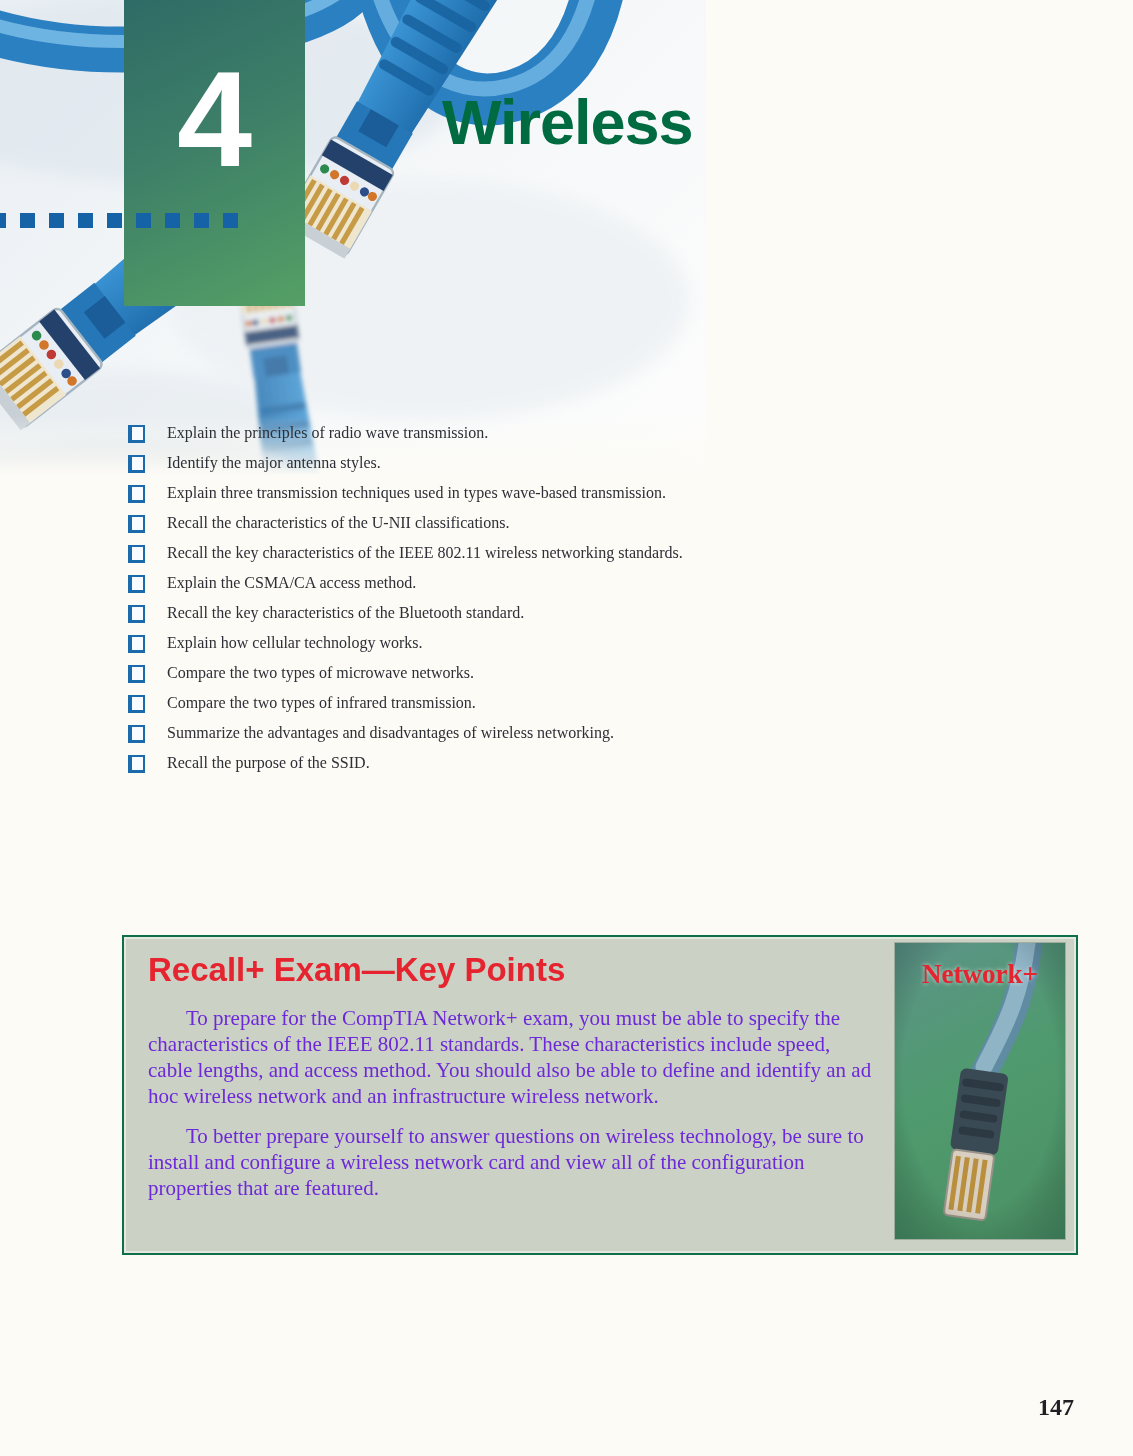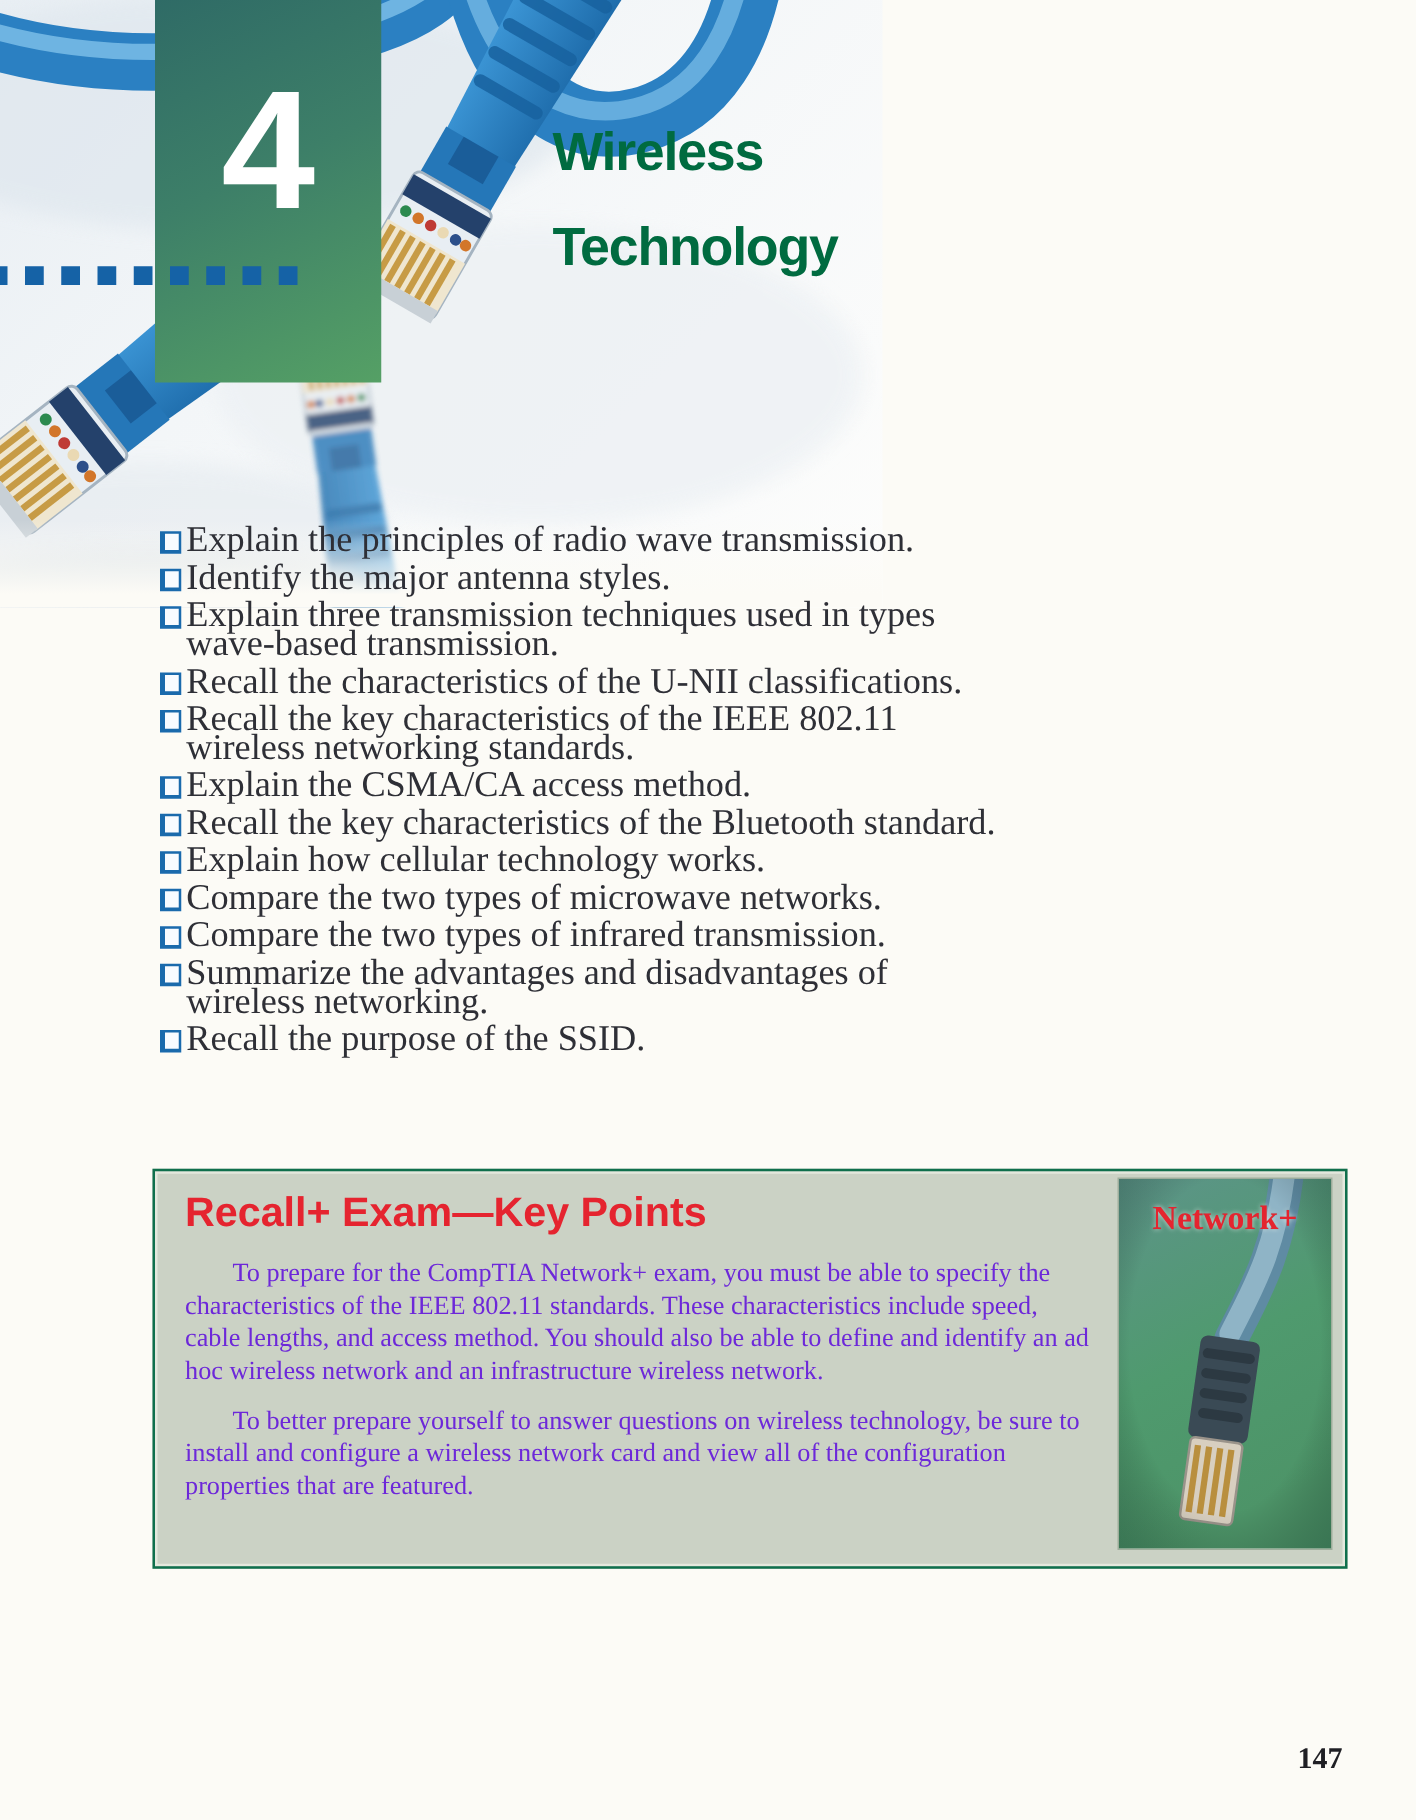--- a/index.html
+++ b/index.html
@@ -34,34 +34,34 @@
   
   .dots{
     position:absolute; left:-9px; top:213px; width:260px; height:16px;
     display:flex; gap:14px; z-index:3;
   }
   .dots span{ width:15px; height:15px; background:var(--dot-blue,#1562a6); flex:0 0 auto;}
   
   .title{
     position:absolute; left:442px; top:84px; z-index:2;
     font-family:"Liberation Sans", sans-serif; font-weight:bold;
-    font-size:43px; line-height:76px; color:var(--title-green,#006b40);
+    font-size:63px; line-height:76px; color:var(--title-green,#006b40);
     letter-spacing:-1px; white-space:nowrap;
   }
   
   .objectives{ position:absolute; left:126px; top:421px; width:720px; z-index:2;}
   .obj-intro{ font-size:22px; line-height:26px; margin:0 0 6px 0; color:#2e2f36;}
   .obj-list{ list-style:none; margin:0; padding:0;}
   .obj-list li{ display:flex; align-items:flex-start; margin:0 0 7px 0;}
   .bullet-box{
     flex:0 0 auto; width:11px; height:13px; margin:4px 0 0 2px;
     border:2px solid #1a6aac; border-left-width:4px; border-bottom-width:3px;
     background:#f8fbff;
   }
-  .obj-text{ margin-left:4px; width:650px; font-size:29px; line-height:23px; color:#2e2f36;}
+  .obj-text{ margin-left:22px; width:650px; font-size:16px; line-height:23px; color:#2e2f36;}
   
   .key-box{
     position:absolute; left:122px; top:935px; width:956px; height:320px;
     background:var(--box-bg,#cbd2c5);
     border:2px solid var(--box-border,#0f6f4c);
     box-shadow:inset 0 0 0 2px #e4e8dd;
     box-sizing:border-box; z-index:2;
   }
   .key-heading{
     position:absolute; left:24px; top:14px; margin:0;
@@ -175,21 +175,20 @@
       <span></span>
       <span></span>
       <span></span>
       <span></span>
       <span></span>
       <span></span>
   </div>
 
   <div class="title">
     <div>Wireless</div>
-    <div>Technology</div>
   </div>
 
   <div class="objectives">
     <ul class="obj-list">
   <li>
     <span class="bullet-box"></span>
     <span class="obj-text">Explain the principles of radio wave transmission.</span>
   </li>
 
   <li>

